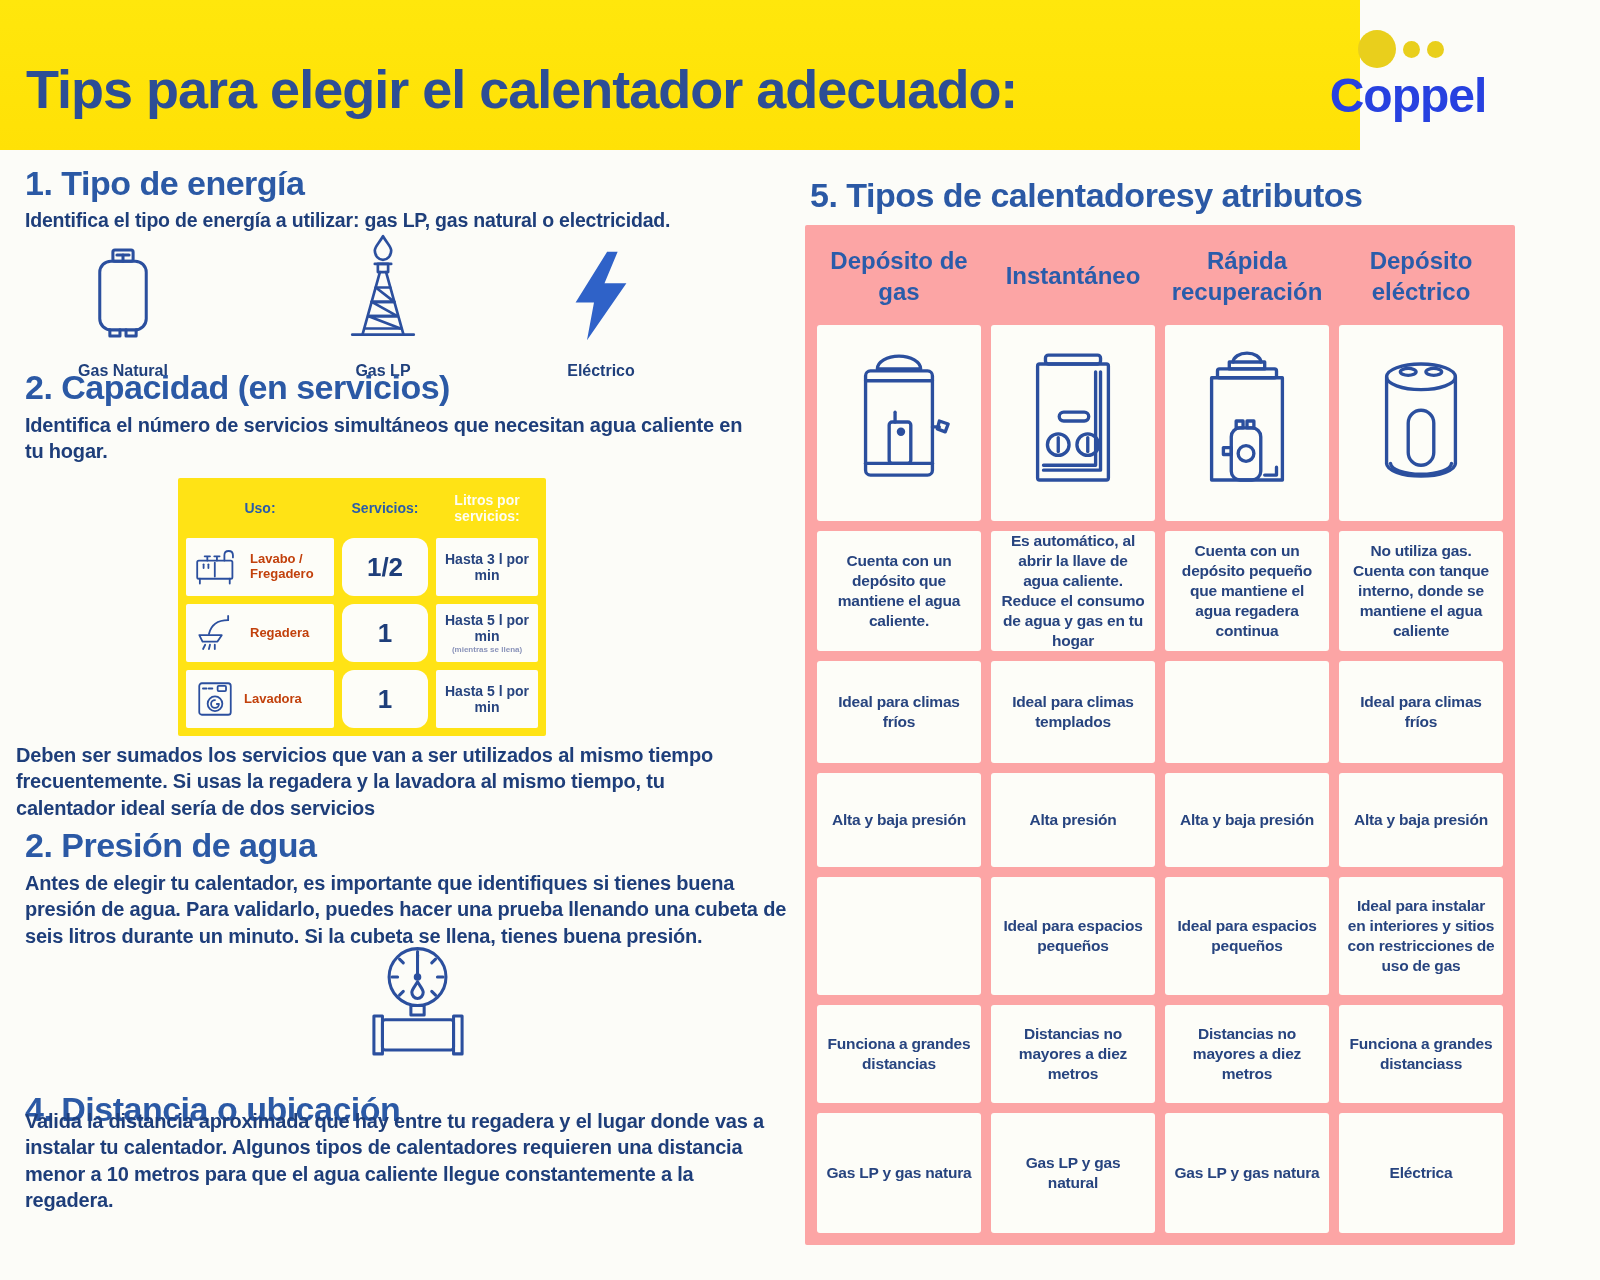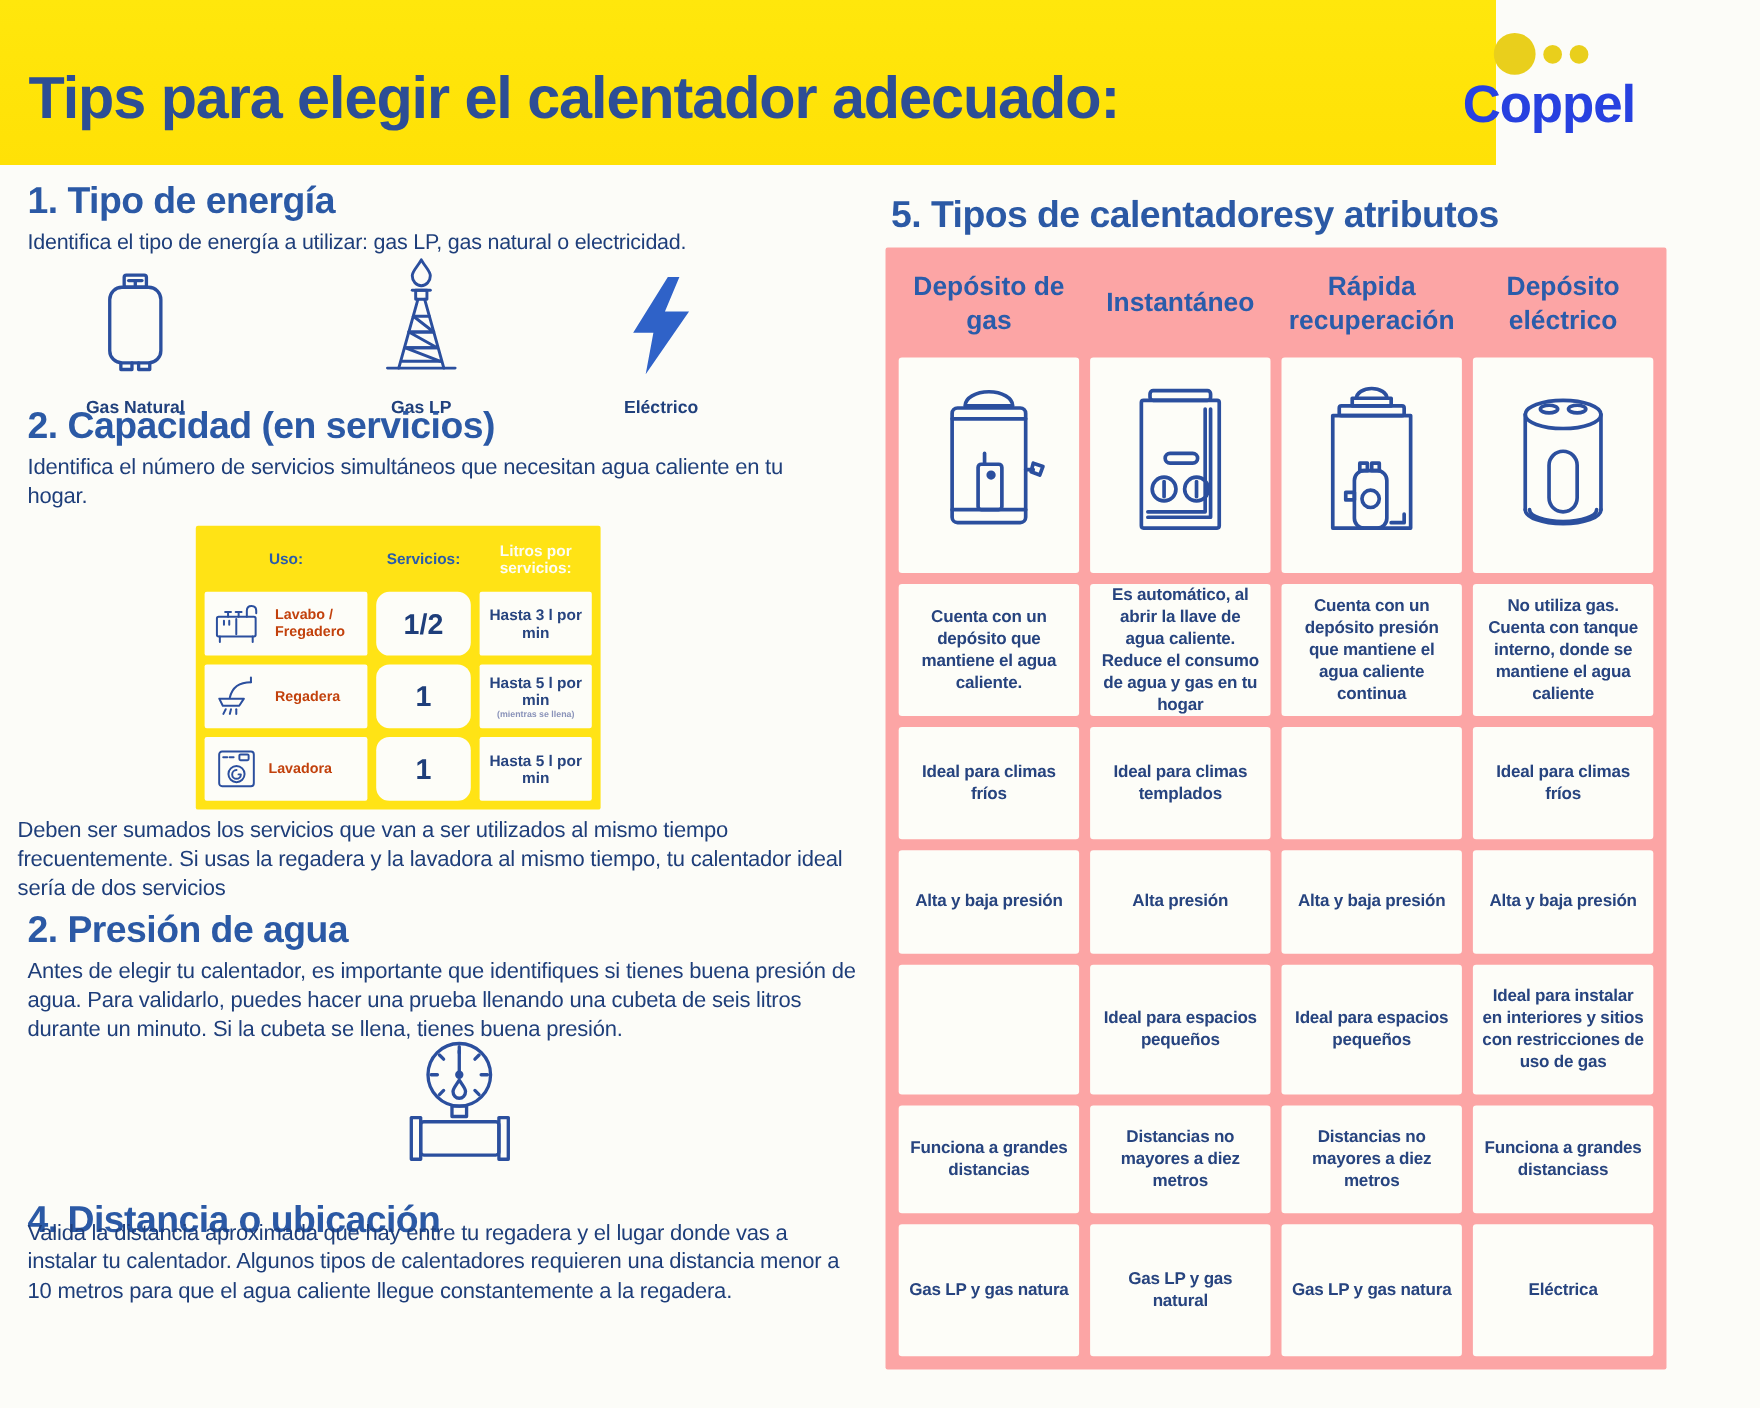--- a/index.html
+++ b/index.html
@@ -25,21 +25,21 @@
   .logo-dots { position: absolute; left: 40px; top: 6px; display: flex; align-items: center; gap: 7px; }
   .dot-big  { width: 38px; height: 38px; border-radius: 50%; background: #E9CF1C; }
   .dot-sm   { width: 17px; height: 17px; border-radius: 50%; background: #E9CF1C; }
   .logo-text {
     position: absolute; left: 0px; top: 44px; width: 180px; text-align: center;
     font-size: 48px; font-weight: 800; color: #2741E0; letter-spacing: -1px;
   }
 
   
   .h-section { position: absolute; font-size: 34px; font-weight: 800; color: #2B59A5; letter-spacing: -0.5px; }
-  .body-txt  { position: absolute; font-size: 20px; font-weight: 400; color: #1E3E7A; line-height: 1.32; letter-spacing: -0.2px; }
+  .body-txt  { position: absolute; font-size: 20px; font-weight: 700; color: #1E3E7A; line-height: 1.32; letter-spacing: -0.2px; }
 
   
   .energy-opt { position: absolute; width: 170px; text-align: center; }
   .energy-opt .ic { height: 100px; display: flex; align-items: flex-end; justify-content: center; }
   .energy-label { margin-top: 20px; font-size: 16px; font-weight: 700; color: #20407C; }
 
   
   .cap-table {
     position: absolute; left: 178px; top: 478px; width: 368px; height: 258px;
     background: #FFE315; border-radius: 2px; padding: 8px;
@@ -288,21 +288,21 @@
       <path d="M25 28 v88"></path>
         <path d="M95 28 v88"></path>
       <path d="M25 116 a35 13 0 0 0 70 0"></path>
       <path d="M29 116 a31 11 0 0 0 62 0"></path>
       <rect x="47" y="62" width="26" height="56" rx="13"></rect>
     </svg>
   </div>
 
   <div class="t-td">Cuenta con un depósito que mantiene el agua caliente.</div>
   <div class="t-td">Es automático, al abrir la llave de agua caliente. Reduce el consumo de agua y gas en tu hogar</div>
-  <div class="t-td">Cuenta con un depósito presión que mantiene el agua caliente continua</div>
+  <div class="t-td">Cuenta con un depósito pequeño que mantiene el agua regadera continua</div>
   <div class="t-td">No utiliza gas. Cuenta con tanque interno, donde se mantiene el agua caliente</div>
 
   <div class="t-td">Ideal para climas fríos</div>
   <div class="t-td">Ideal para climas templados</div>
   <div class="t-td"></div>
   <div class="t-td">Ideal para climas fríos</div>
 
   <div class="t-td">Alta y baja presión</div>
   <div class="t-td">Alta presión</div>
   <div class="t-td">Alta y baja presión</div>

